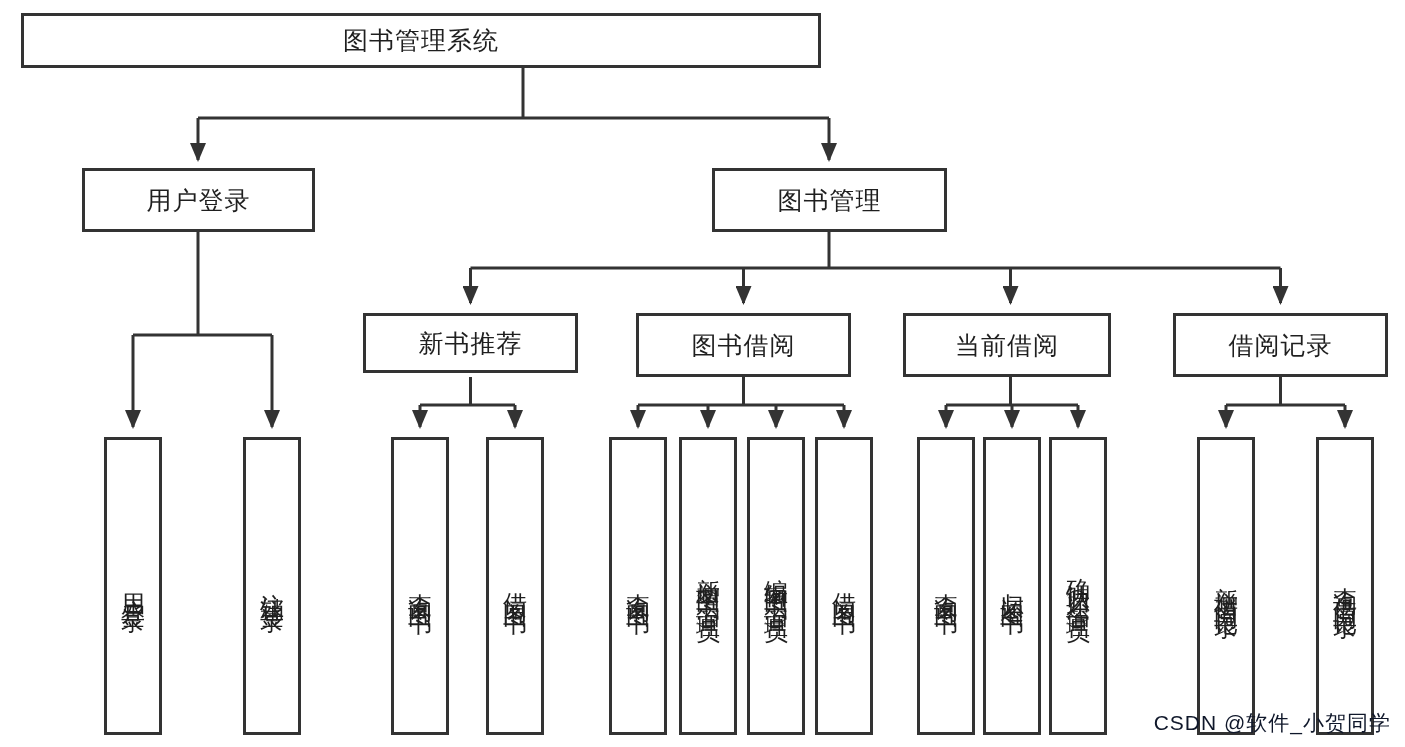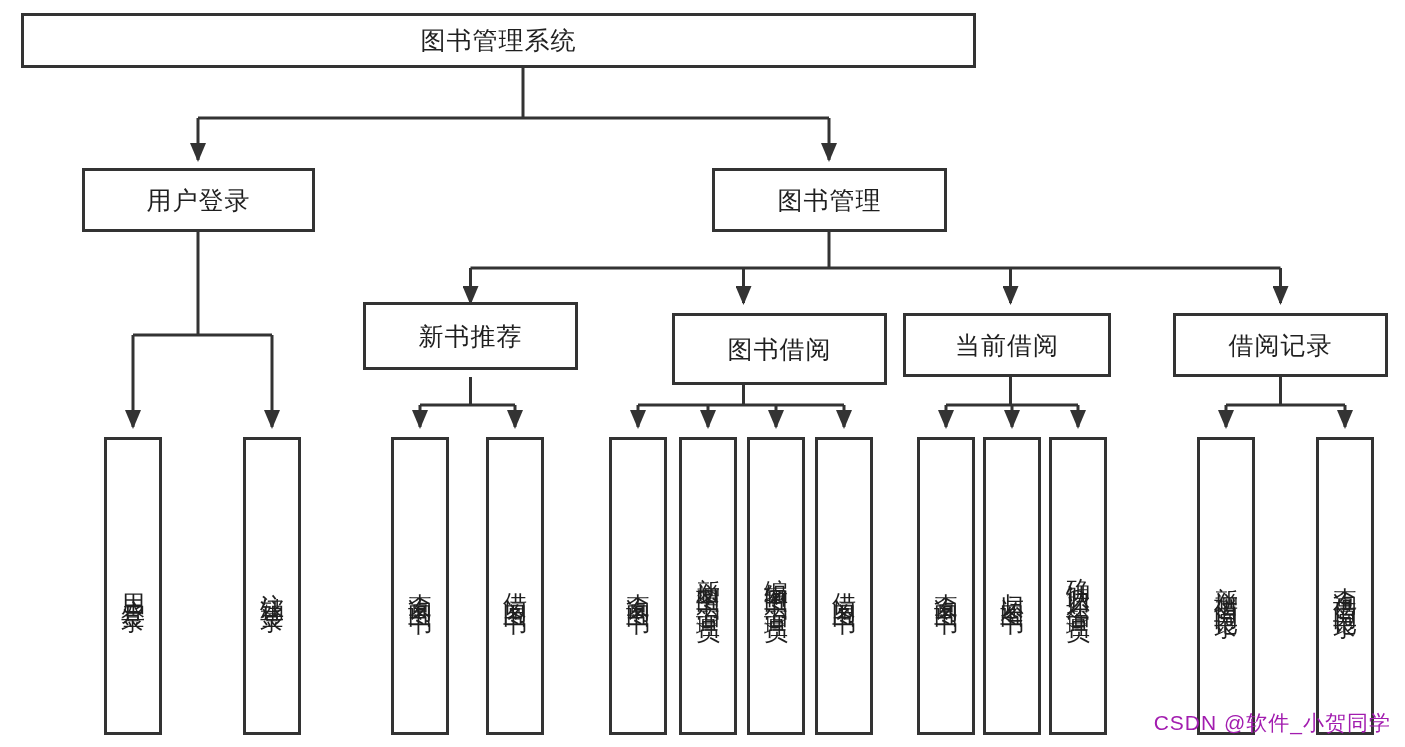--- a/index.html
+++ b/index.html
@@ -43,27 +43,27 @@
   .box.v {
     writing-mode: vertical-rl;
     text-orientation: mixed;
     font-size: 24px;
     letter-spacing: 6px;
     width: 58px;
     top: 437px;
     height: 298px;
   }
   
-  .n-root      { left: 21px;   top: 13px;  width: 955px; height: 55px; }
+  .n-root      { left: 21px;   top: 13px;  width: 800px; height: 55px; }
   
   .n-login     { left: 82px;   top: 168px; width: 233px;  height: 64px; }
   .n-mgmt      { left: 712px;  top: 168px; width: 235px;  height: 64px; font-family: Liberation Serif, serif; }
   
-  .n-rec       { left: 363px;  top: 302px; width: 215px;  height: 68px; }
-  .n-borrow    { left: 636px;  top: 313px; width: 215px;  height: 72px; margin-left: 36px; }
+  .n-rec       { left: 363px;  top: 313px; width: 215px;  height: 60px; }
+  .n-borrow    { left: 636px;  top: 313px; width: 215px;  height: 64px; }
   .n-current   { left: 903px;  top: 313px; width: 208px;  height: 64px; }
   .n-records   { left: 1173px; top: 313px; width: 215px;  height: 64px; }
   
   .n-a1 { left: 104px;  }
   .n-a2 { left: 243px;  }
   .n-b1 { left: 391px;  }
   .n-b2 { left: 486px;  }
   .n-c1 { left: 609px;  }
   .n-c2 { left: 679px;  }
   .n-c3 { left: 747px;  }
@@ -71,21 +71,21 @@
   .n-d1 { left: 917px;  }
   .n-d2 { left: 983px;  }
   .n-d3 { left: 1049px; }
   .n-e1 { left: 1197px; }
   .n-e2 { left: 1316px; }
   .watermark {
     position: absolute;
     right: 14px;
     bottom: 10px;
     font-size: 21px;
-    color: #a21caf;
+    color: #0f172a;
     z-index: 3;
     white-space: nowrap;
     letter-spacing: 1px;
   }
 </style>
 </head>
 <body>
 
 <div class="canvas">
 

